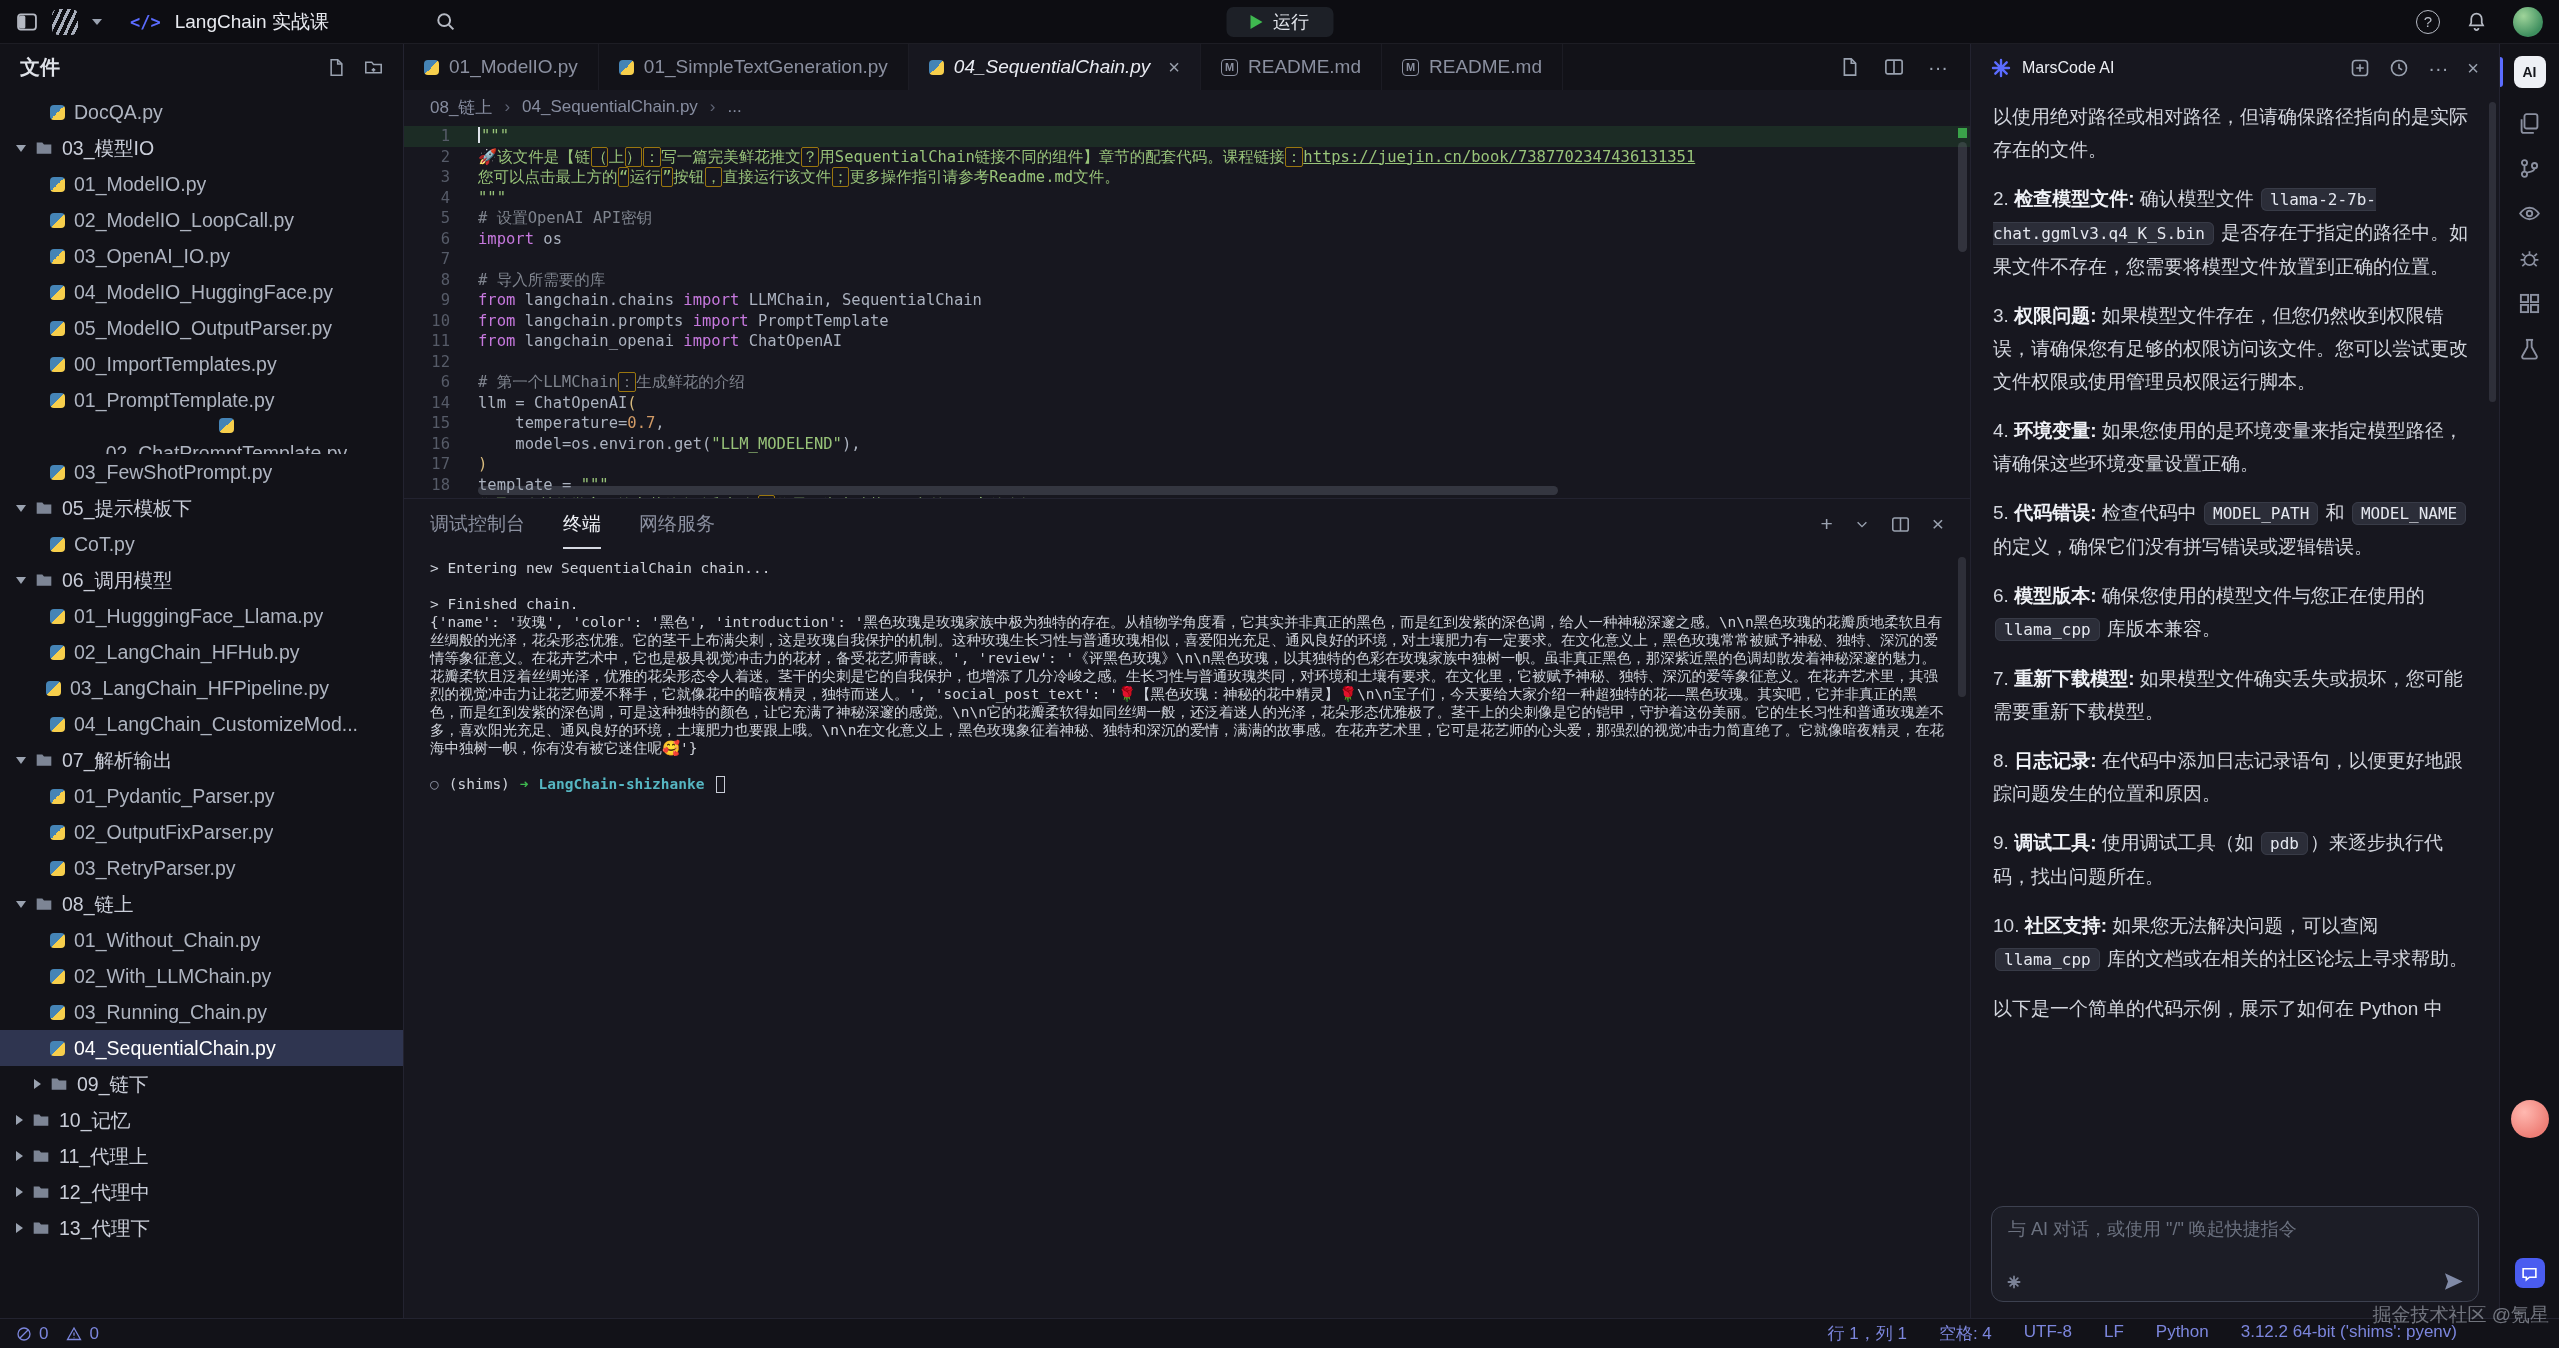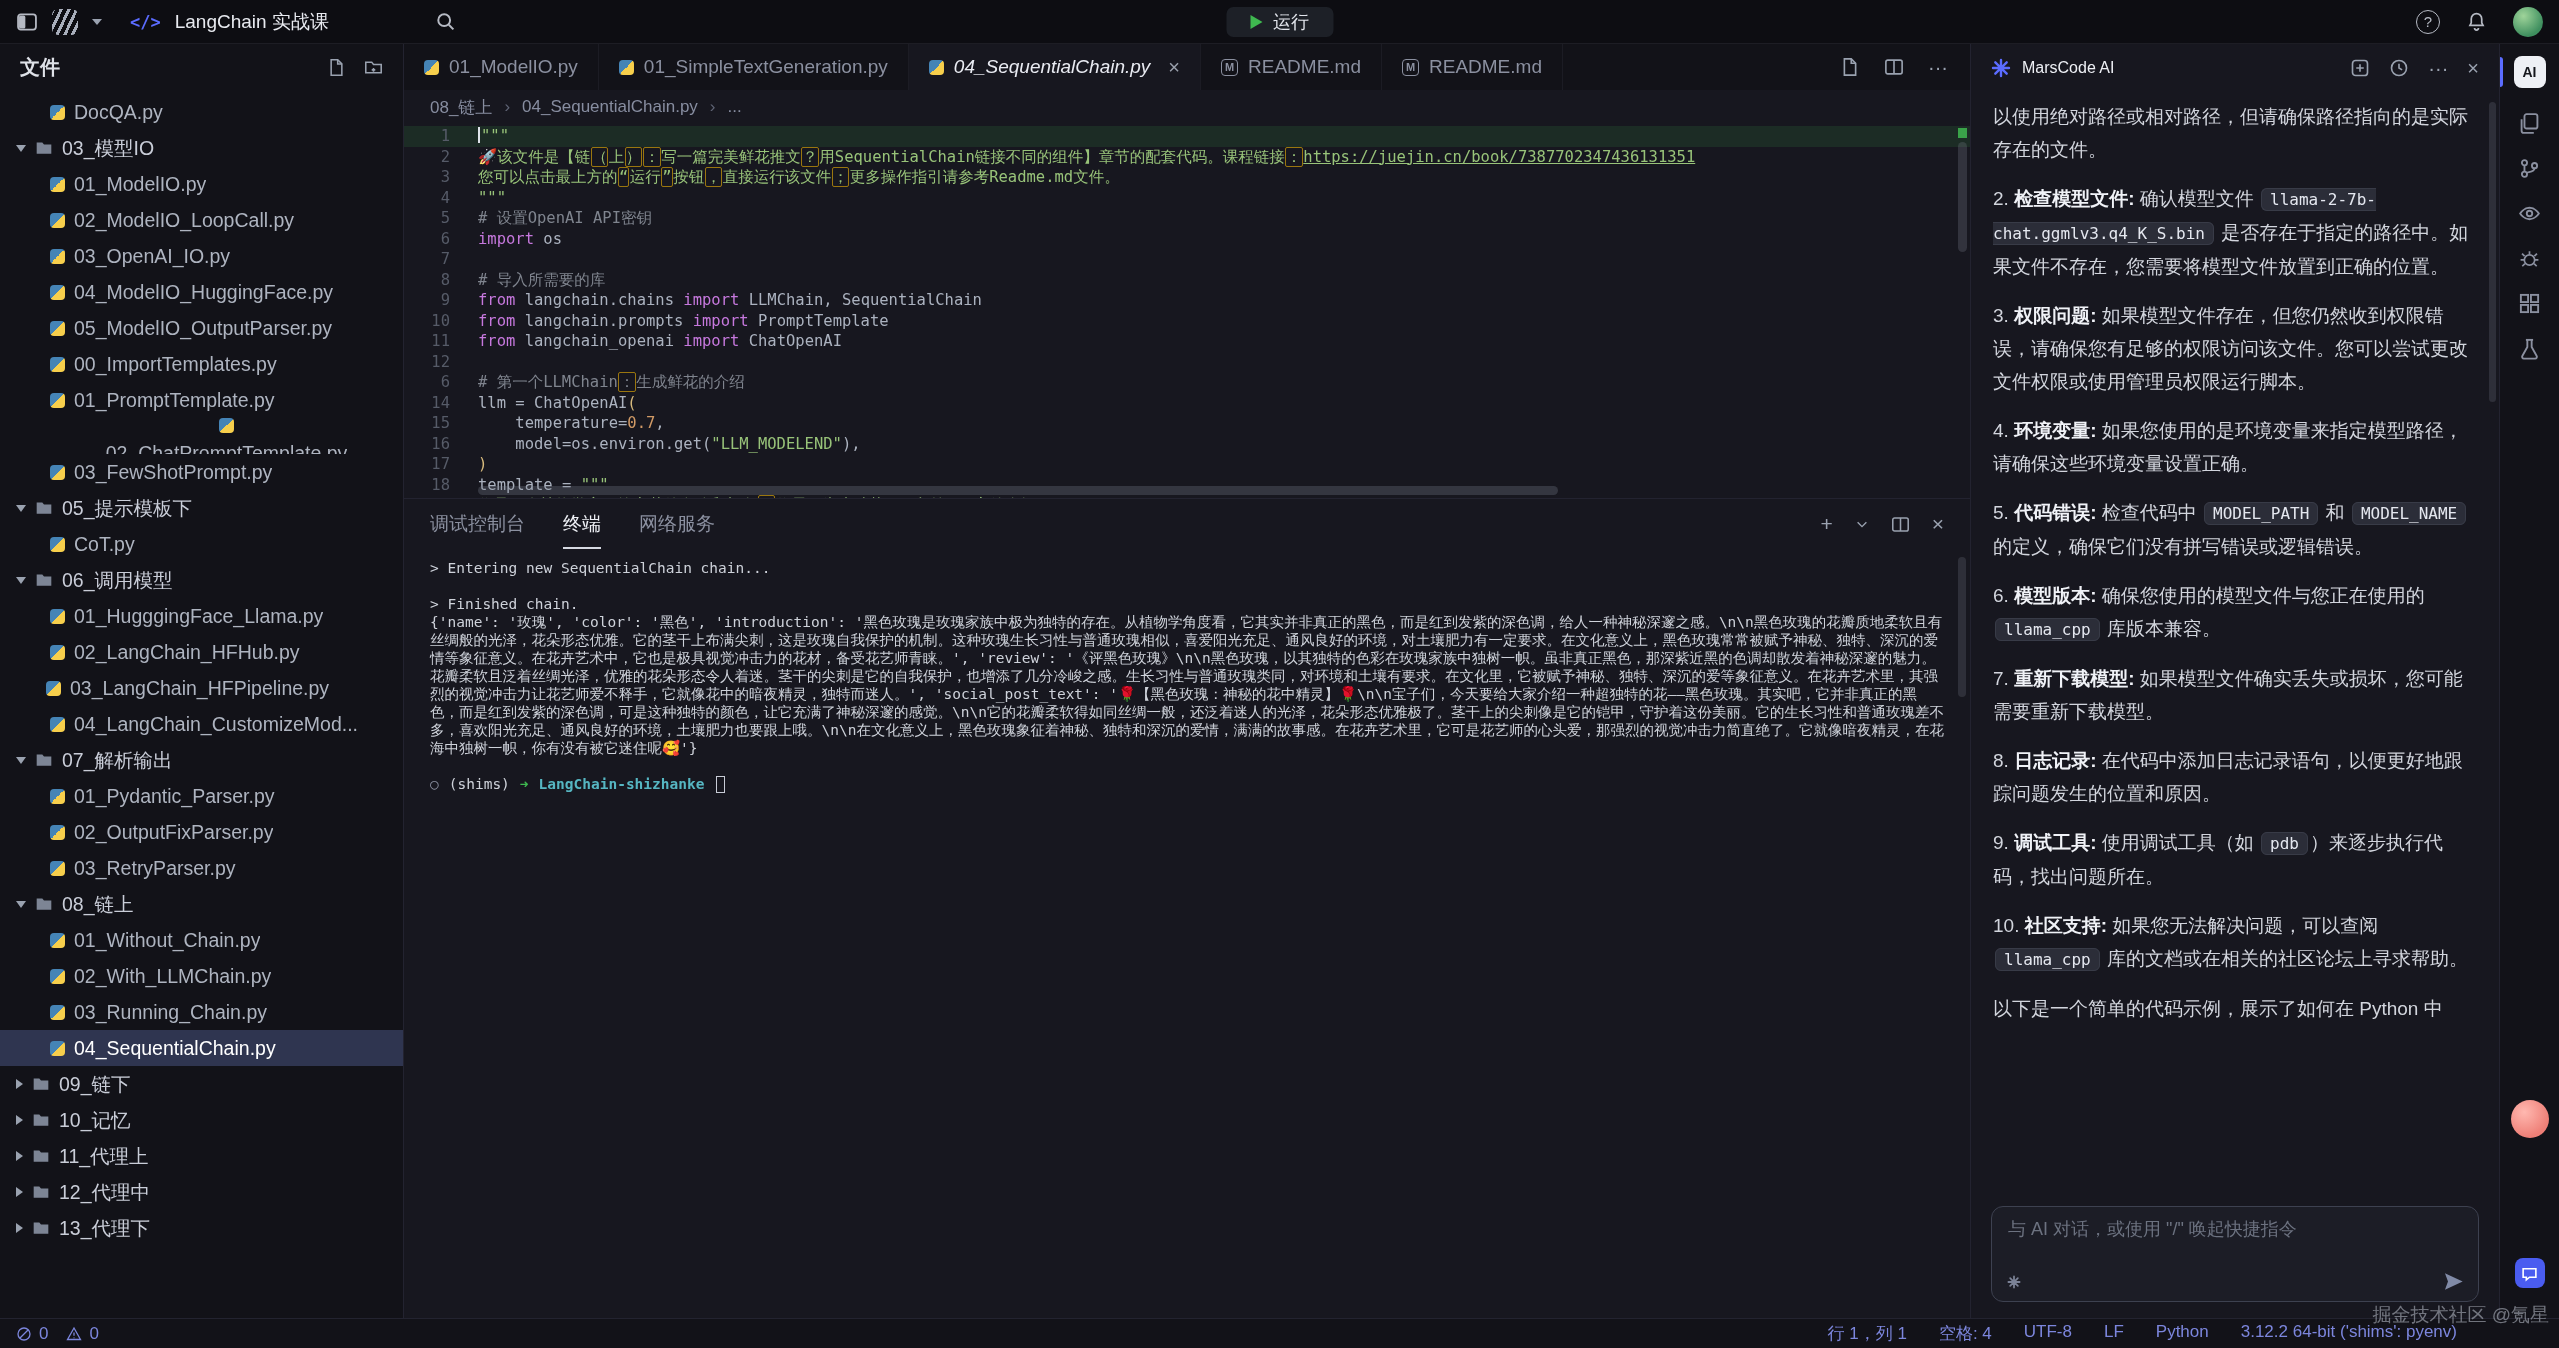--- a/index.html
+++ b/index.html
@@ -290,21 +290,21 @@
             <span class="tlabel">02_With_LLMChain.py</span>
           </div>
           <div class="tree-row" style="padding-left: 50px;">
             <span class="pyicon"></span>
             <span class="tlabel">03_Running_Chain.py</span>
           </div>
           <div class="tree-row sel" style="padding-left: 50px;">
             <span class="pyicon"></span>
             <span class="tlabel">04_SequentialChain.py</span>
           </div>
-          <div class="tree-row folder" style="padding-left: 16px;">
+          <div class="tree-row folder" style="padding-left: 0; margin-left: 34px;">
             <span class="chev right"></span>
             <span class="ticon">
               <svg width="18" height="18" viewBox="0 0 16 16">
                 <path d="M1.5 3h5l1.5 1.8h6.5v8.2h-13z" fill="#7d8595"></path>
               </svg>
             </span>
             <span class="tlabel">09_链下</span>
           </div>
           <div class="tree-row folder" style="padding-left: 16px;">
             <span class="chev right"></span>

